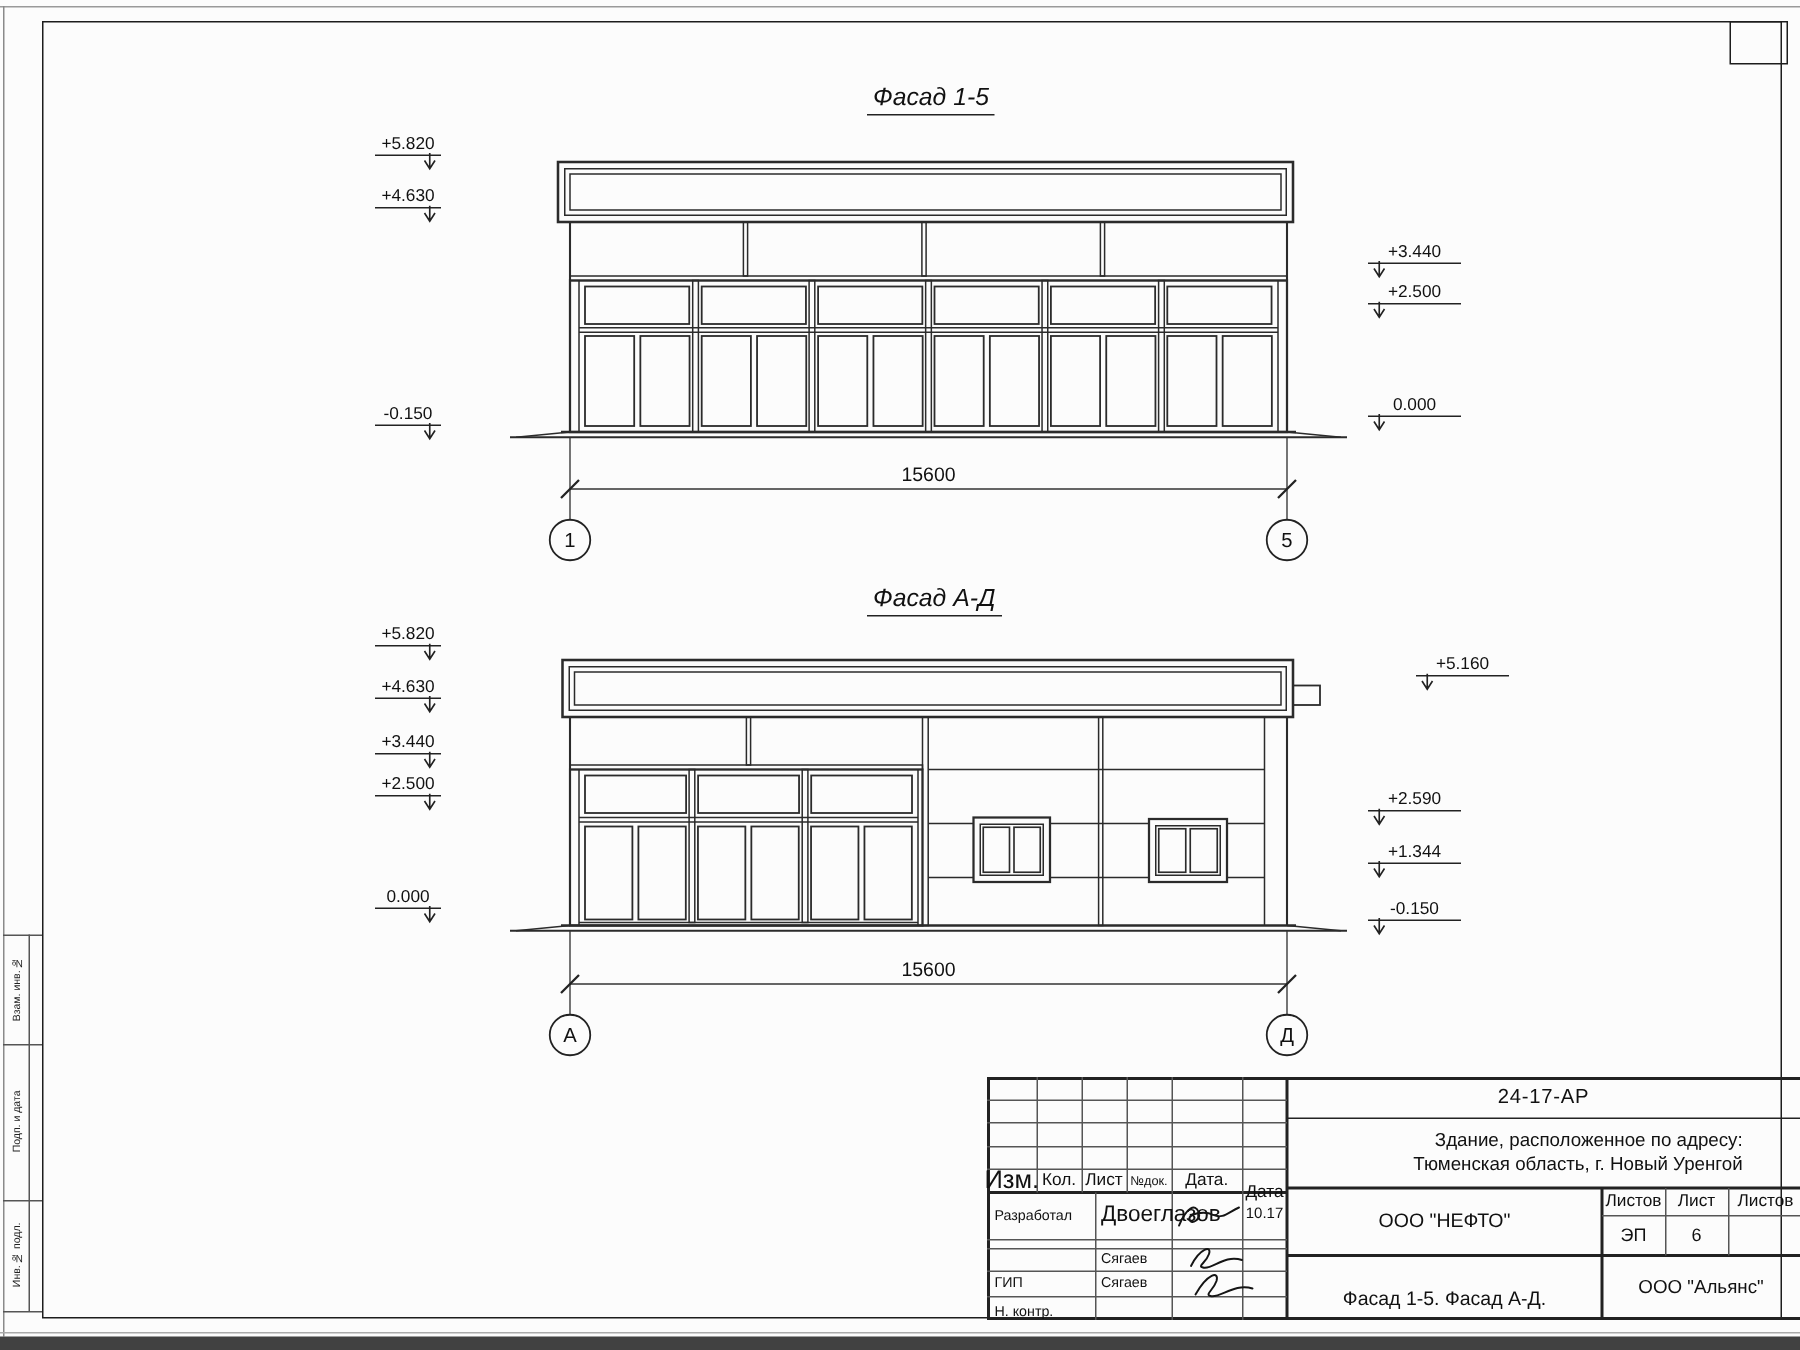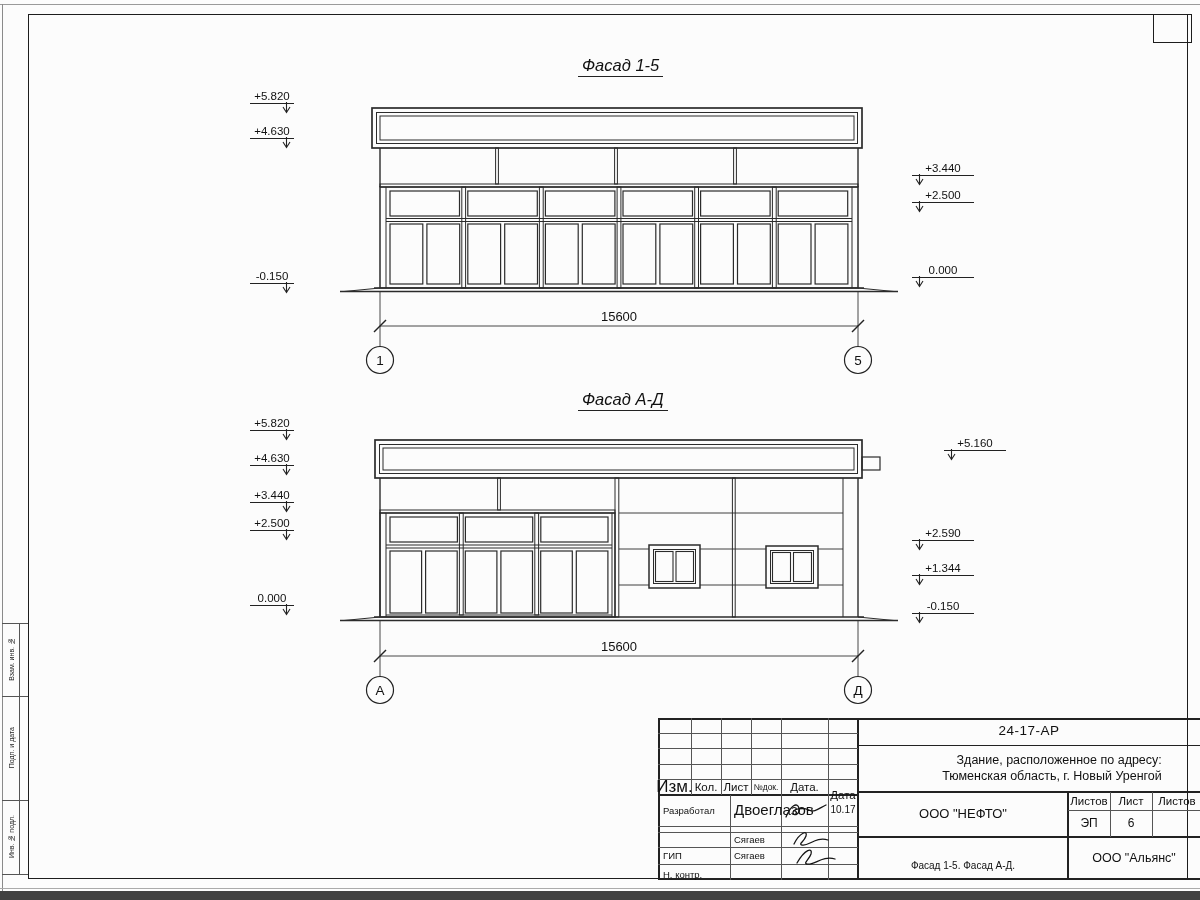--- a/index.html
+++ b/index.html
@@ -356,16 +356,16 @@
       <div>Здание, расположенное по адресу:</div>
       <div>Тюменская область, г. Новый Уренгой</div>
     </div>
   </div>
   <div class="tc" style="left:858px;top:792px;width:210px;height:45px;font-size:13px">ООО "НЕФТО"</div>
   <div class="tc" style="left:1068px;top:792px;width:42px;height:18px;font-size:11.5px">Листов</div>
   <div class="tc" style="left:1110px;top:792px;width:42px;height:18px;font-size:11.5px">Лист</div>
   <div class="tc" style="left:1152px;top:792px;width:50px;height:18px;font-size:11.5px">Листов</div>
   <div class="tc" style="left:1068px;top:810px;width:42px;height:27px;font-size:12px">ЭП</div>
   <div class="tc" style="left:1110px;top:810px;width:42px;height:27px;font-size:12px">6</div>
-  <div class="tc" style="left:858px;top:837px;width:210px;height:59px;font-size:10px">Фасад 1-5. Фасад А-Д.</div>
+  <div class="tc" style="left:858px;top:837px;width:210px;height:59px;font-size:13px">Фасад 1-5. Фасад А-Д.</div>
   <div class="tc" style="left:1068px;top:837px;width:132px;height:43px;font-size:12.5px">ООО "Альянс"</div>
 
 </div>
 
 </body></html>

